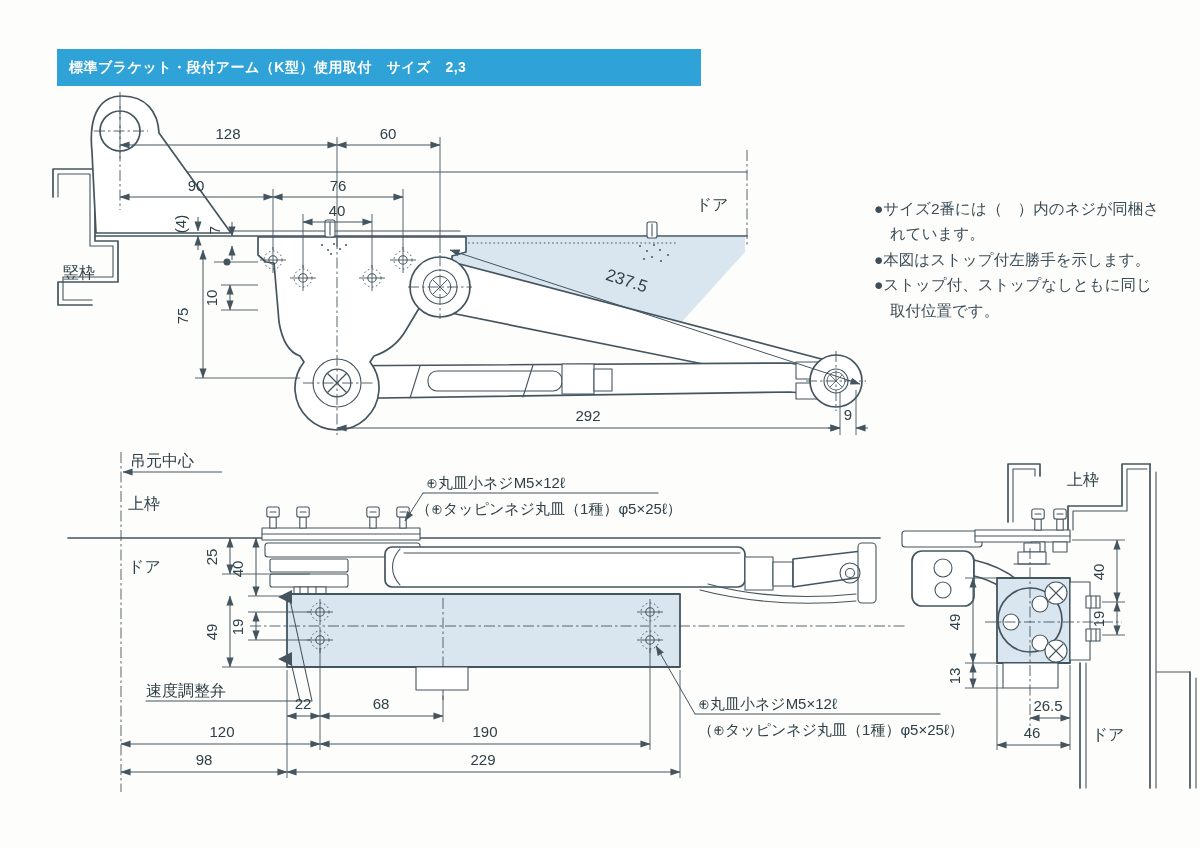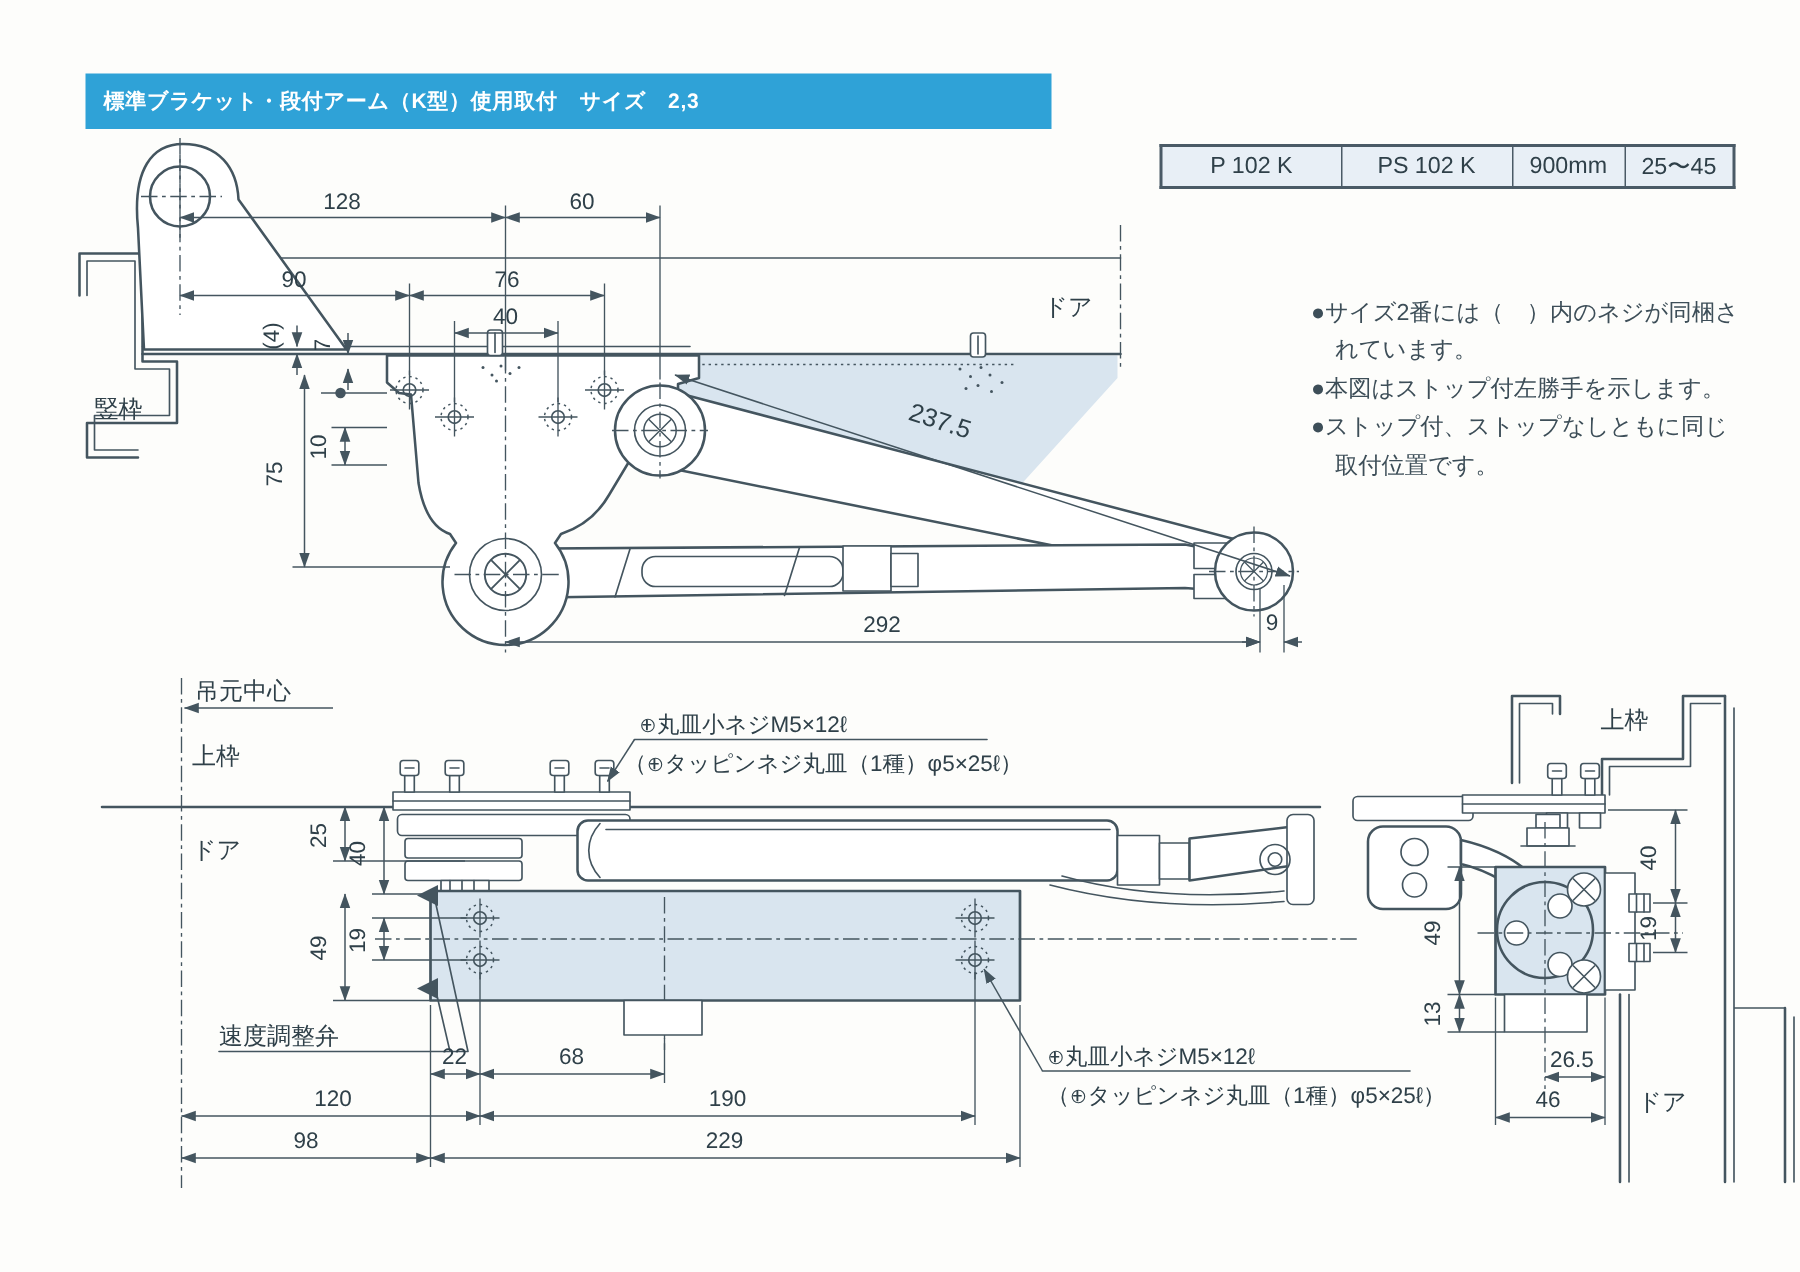--- a/index.html
+++ b/index.html
@@ -45,26 +45,20 @@
 <div id="headerbar" class="abs">標準ブラケット・段付アーム（K型）使用取付　サイズ　2,3</div>
 
 <table id="spec-table" class="abs">
   <colgroup>
       <col style="width:120px">
       <col style="width:114px">
       <col style="width:75px">
       <col style="width:73px">
     </colgroup>
   <tbody>
-  <tr>
-    <td>P 102 K</td>
-    <td>PS 102 K</td>
-    <td>900mm</td>
-    <td>25〜45</td>
-  </tr>
 </tbody>
   </table>
 
 <div id="notes" class="abs">
   <div class="note-line">●サイズ2番には（　）内のネジが同梱さ</div>
   <div class="note-line note-cont">れています。</div>
   <div class="note-line">●本図はストップ付左勝手を示します。</div>
   <div class="note-line">●ストップ付、ストップなしともに同じ</div>
   <div class="note-line note-cont">取付位置です。</div>
 </div>

